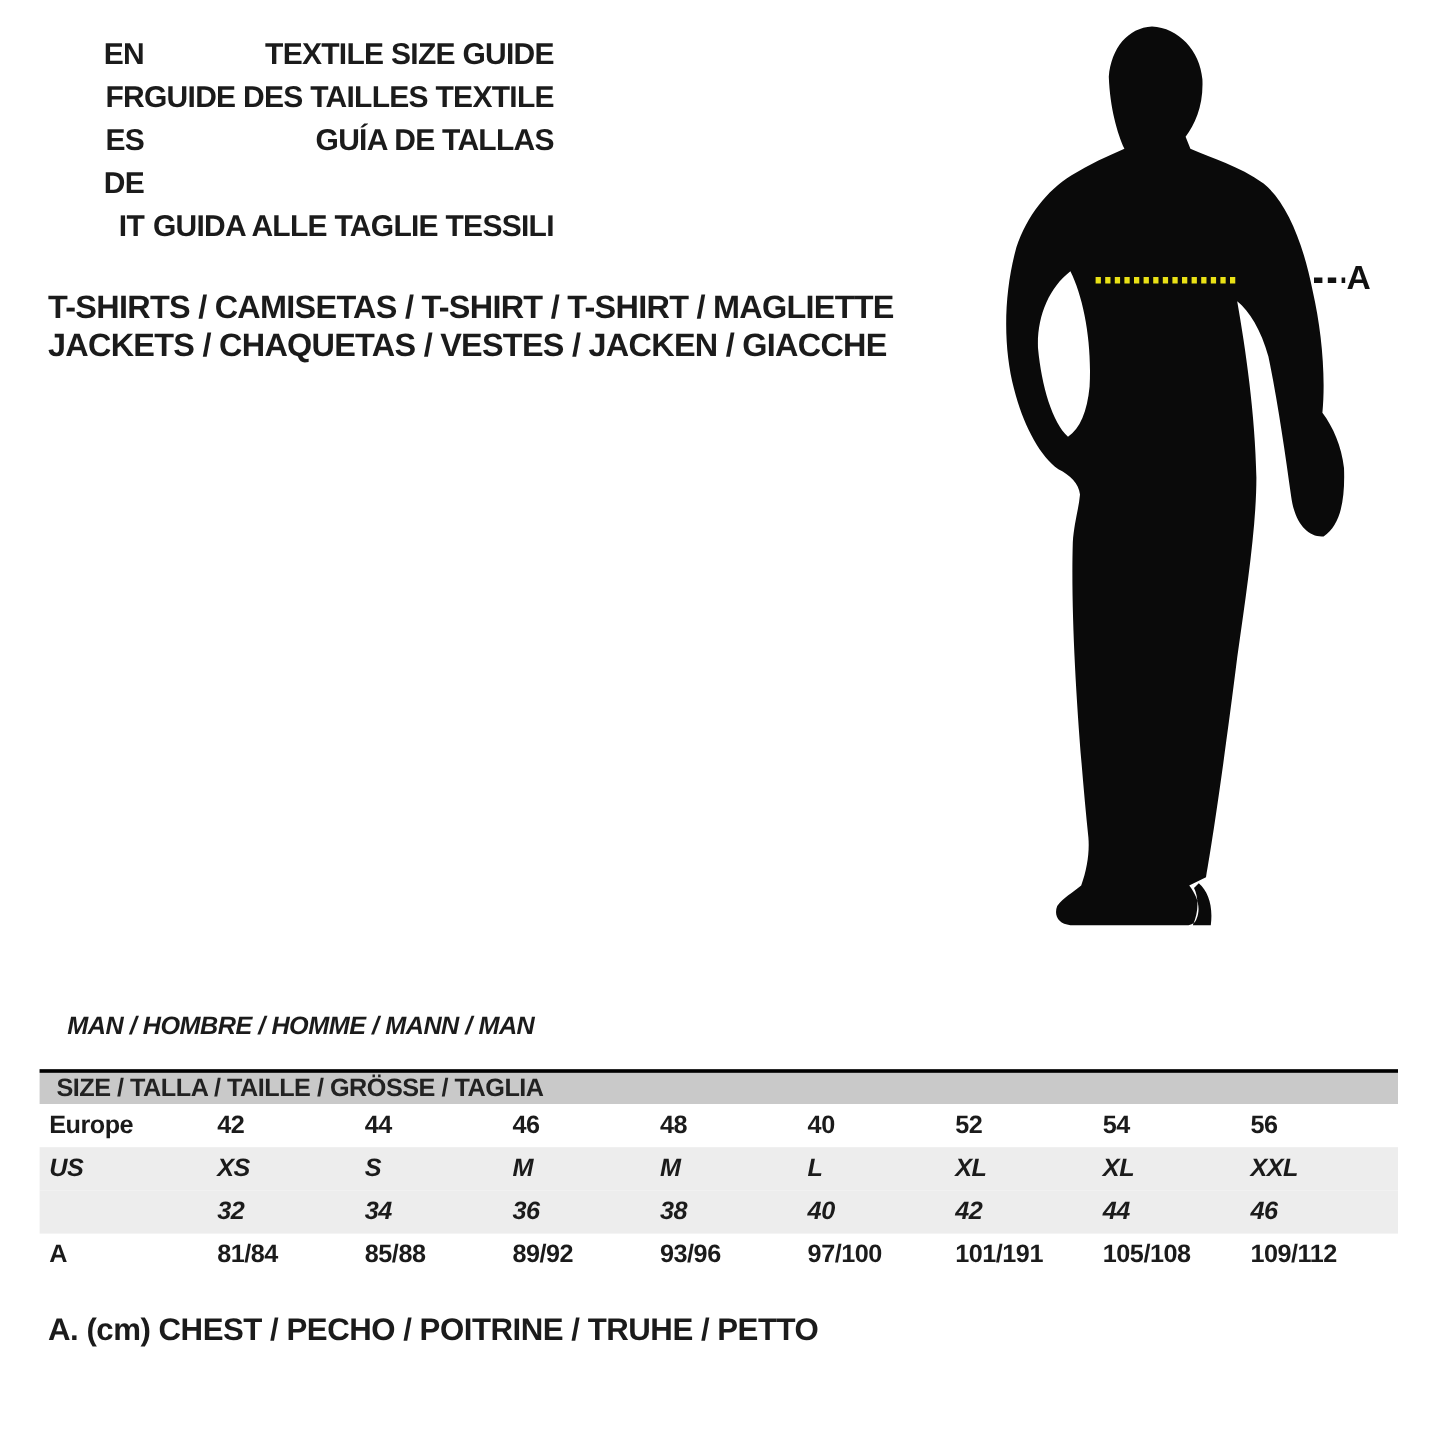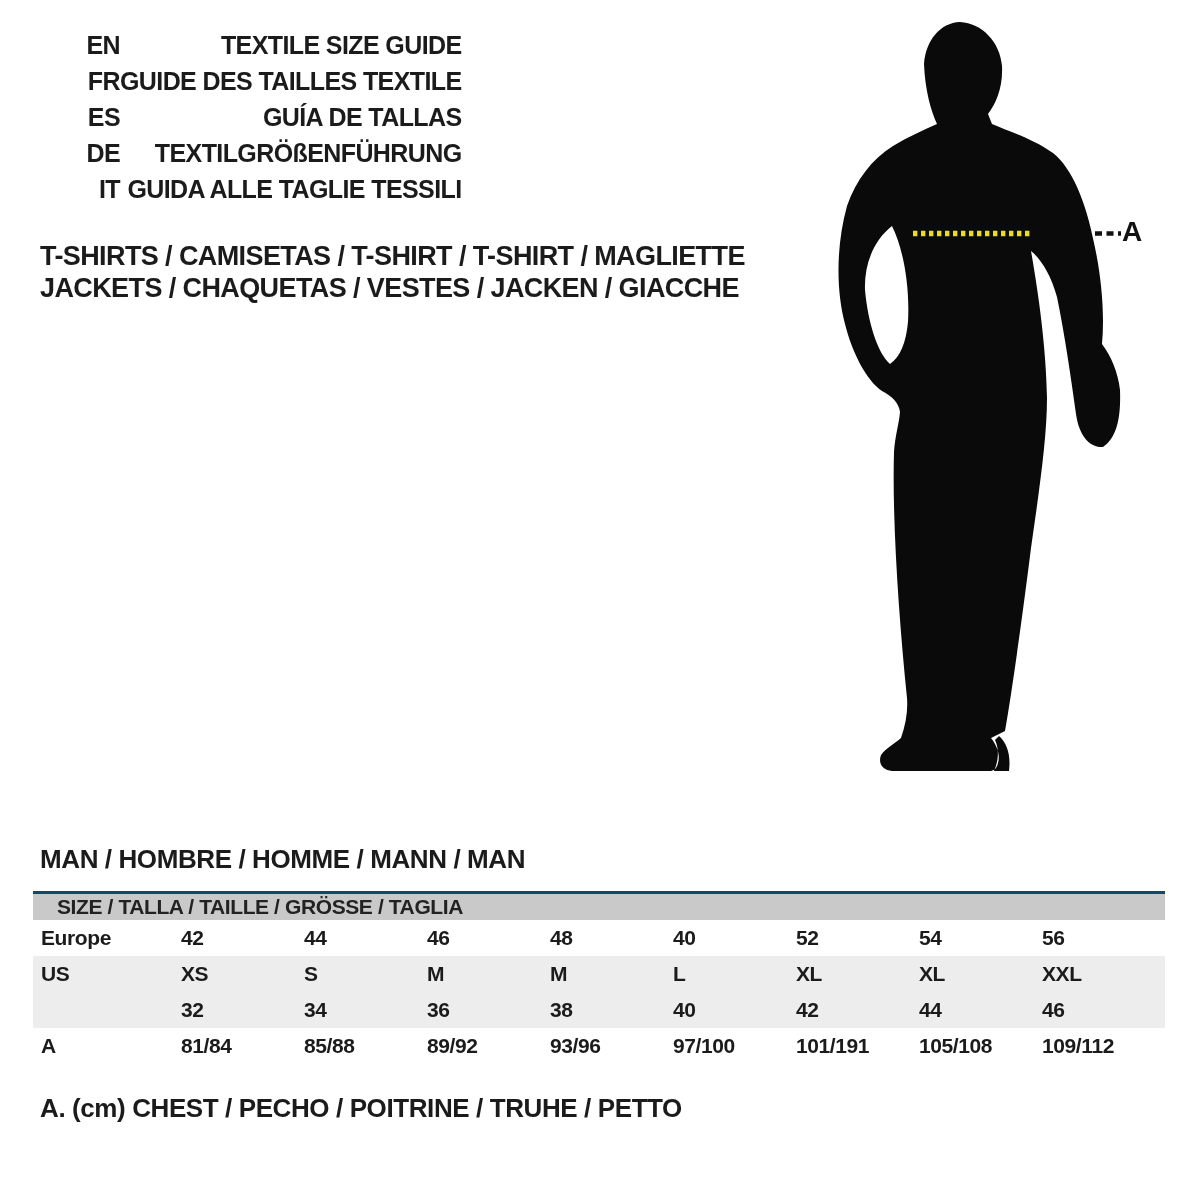--- a/index.html
+++ b/index.html
@@ -16,30 +16,30 @@
   
   .product-lines{position:absolute;left:40px;top:221px;margin-top:20px;}
   .product-line{font-size:27px;font-weight:bold;letter-spacing:-0.6px;line-height:31.5px;white-space:nowrap;}
   
   .figure-wrap{position:absolute;left:820px;top:0;width:380px;height:800px;}
   .figure-wrap svg{position:absolute;left:0;top:0;}
   .measure-label{
     position:absolute;left:302px;top:216px;font-size:28px;font-weight:bold;color:#111;
   }
   
-  .section-title{position:absolute;left:40px;top:844px;font-size:26px;font-weight:bold;letter-spacing:-0.4px;}
+  .section-title{position:absolute;left:56px;top:844px;font-size:21px;font-weight:bold;letter-spacing:-0.4px;font-style:italic;}
   
   .size-table{position:absolute;left:33px;top:891px;width:1132px;}
   .table-header{
-    background:#c9c9c9;border-top:3px solid #0c4a6e;height:29px;
-    display:flex;align-items:center;padding-left:24px;box-sizing:border-box;
+    background:#c9c9c9;border-top:3px solid #000000;height:29px;
+    display:flex;align-items:center;padding-left:14px;box-sizing:border-box;
     font-size:21px;font-weight:bold;letter-spacing:-0.4px;color:#222;
   }
   .t-row{display:grid;grid-template-columns:148px repeat(8,1fr);height:36px;align-items:center;}
-  .t-row.shaded{background:#ededed;}
+  .t-row.shaded{background:#ededed;font-style:italic;}
   .row-label{font-size:21px;font-weight:bold;letter-spacing:-0.4px;padding-left:8px;}
   .t-cell{font-size:21px;font-weight:bold;letter-spacing:-0.4px;}
   
   .footnote{position:absolute;left:40px;top:1093px;font-size:26px;font-weight:bold;letter-spacing:-0.4px;}
 </style>
 </head>
 <body>
 
 <div class="canvas">
 
@@ -51,21 +51,20 @@
     <div class="lang-row">
       <span class="lang-code">FR</span>
       <span class="lang-title">GUIDE DES TAILLES TEXTILE</span>
     </div>
     <div class="lang-row">
       <span class="lang-code">ES</span>
       <span class="lang-title">GUÍA DE TALLAS</span>
     </div>
     <div class="lang-row">
       <span class="lang-code">DE</span>
-      <span class="lang-title">TEXTILGRÖßENFÜHRUNG</span>
     </div>
     <div class="lang-row">
       <span class="lang-code">IT</span>
       <span class="lang-title">GUIDA ALLE TAGLIE TESSILI</span>
     </div>
   </div>
 
   <div class="product-lines">
     <div class="product-line">T-SHIRTS / CAMISETAS / T-SHIRT / T-SHIRT / MAGLIETTE</div>
     <div class="product-line">JACKETS / CHAQUETAS / VESTES / JACKEN / GIACCHE</div>

